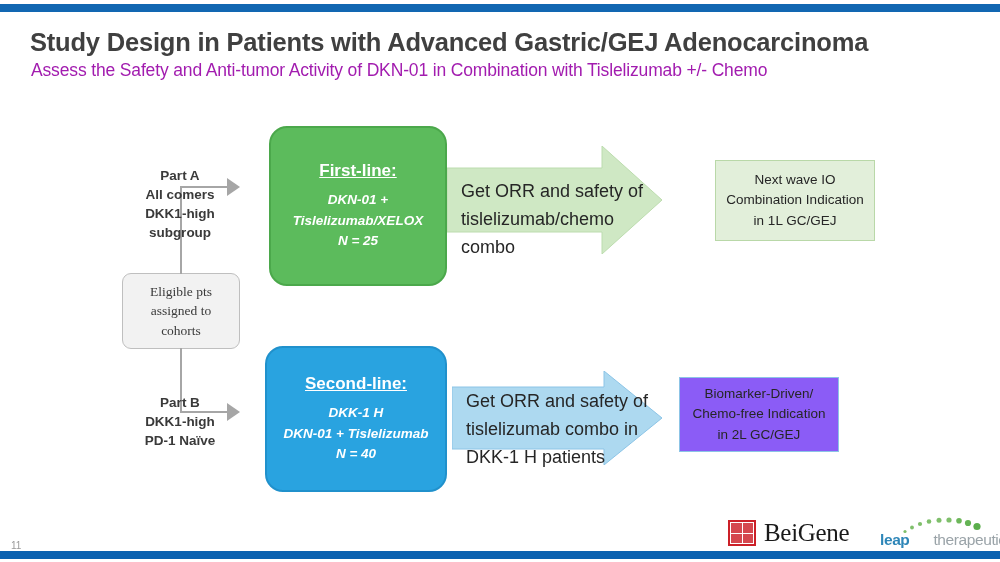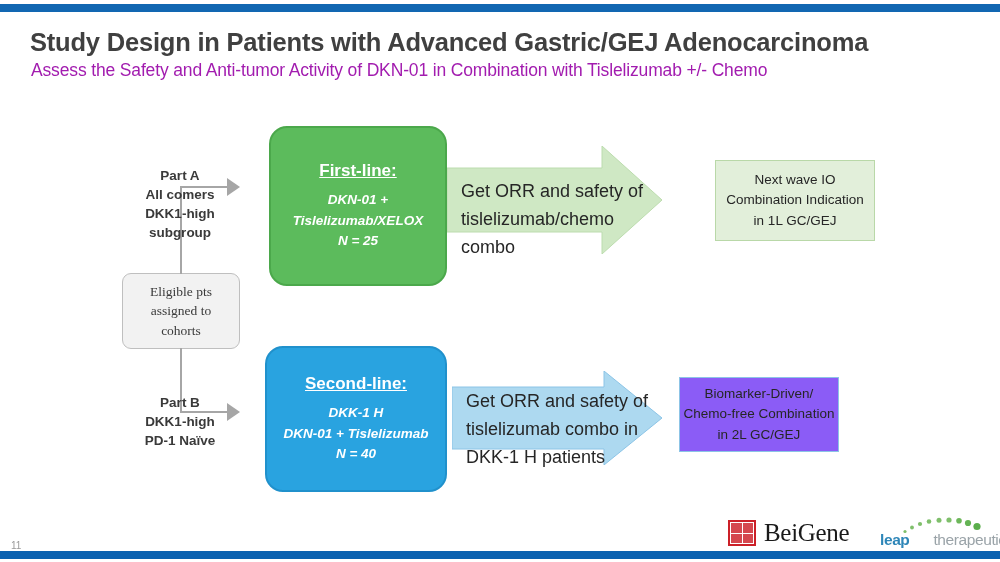--- a/index.html
+++ b/index.html
@@ -335,21 +335,21 @@
     <div class="arrow-text">
       <span>Get ORR and safety of</span><br>
       <span>tislelizumab combo in</span><br>
       <span>DKK-1 H patients</span>
     </div>
   </div>
 
   <div class="outcome-box outcome-blue">
     <div>
       <span>Biomarker-Driven/</span><br>
-      <span>Chemo-free Combination</span><br>
+      <span>Chemo-free Indication</span><br>
       <span>in 2L GC/GEJ</span>
     </div>
   </div>
 
   <div class="logo-beigene">
     <div class="beigene-seal">
       <span></span>
       <span></span>
       <span></span>
       <span></span>

